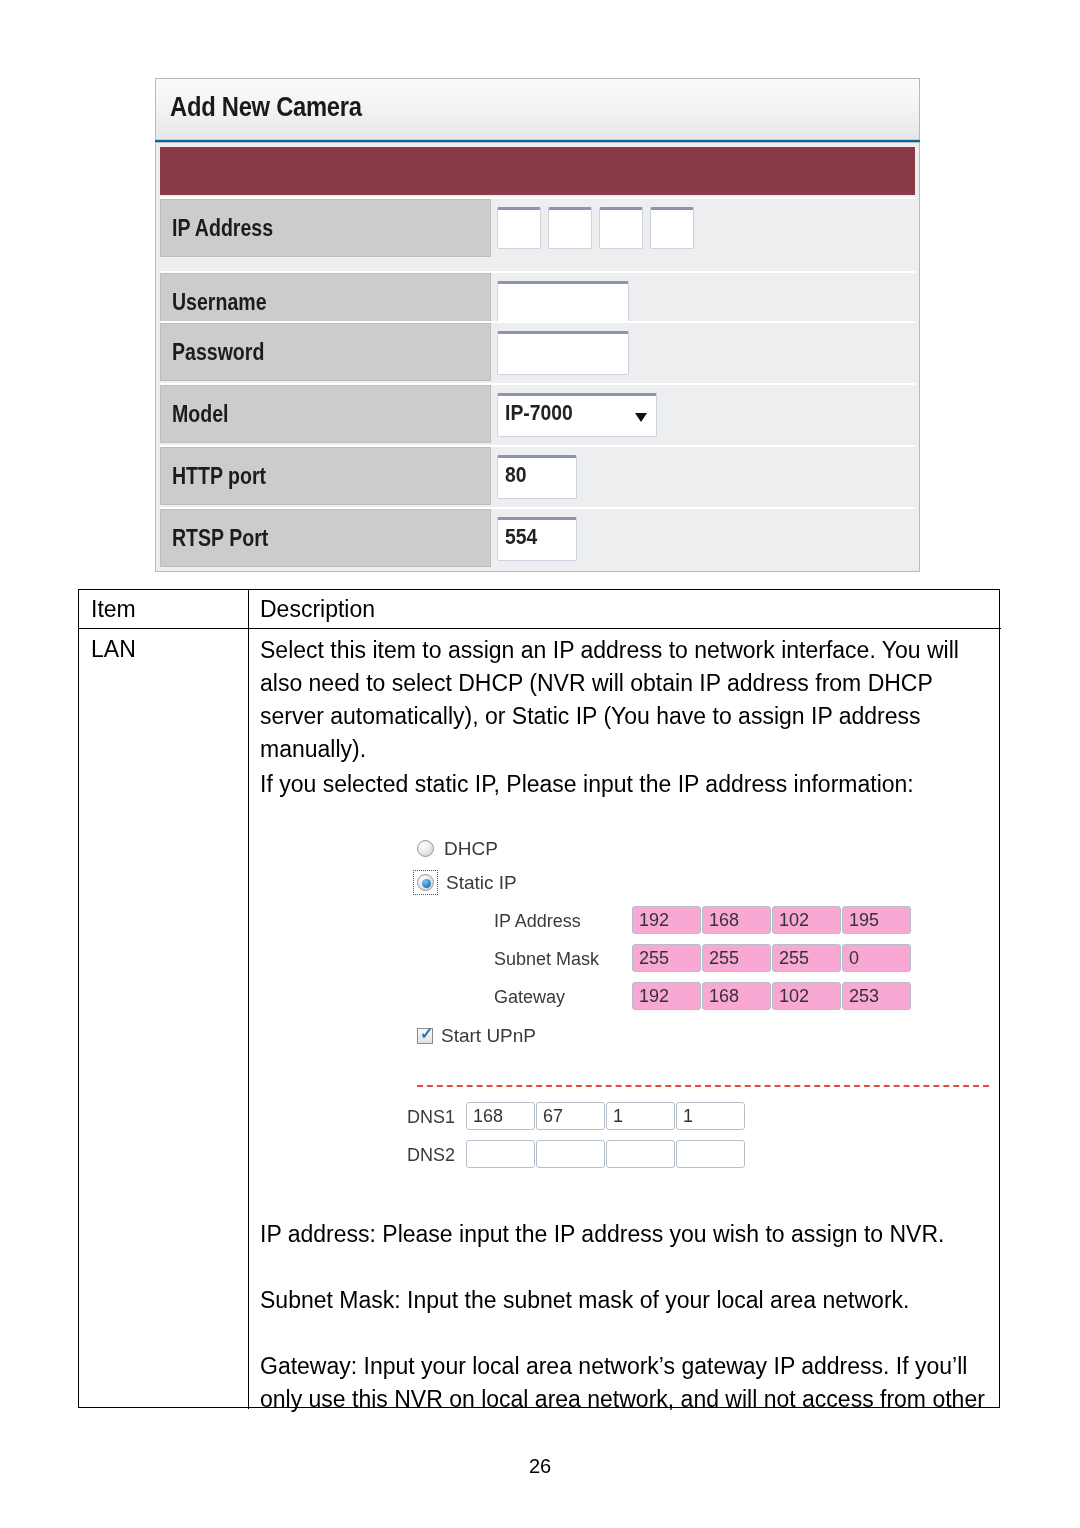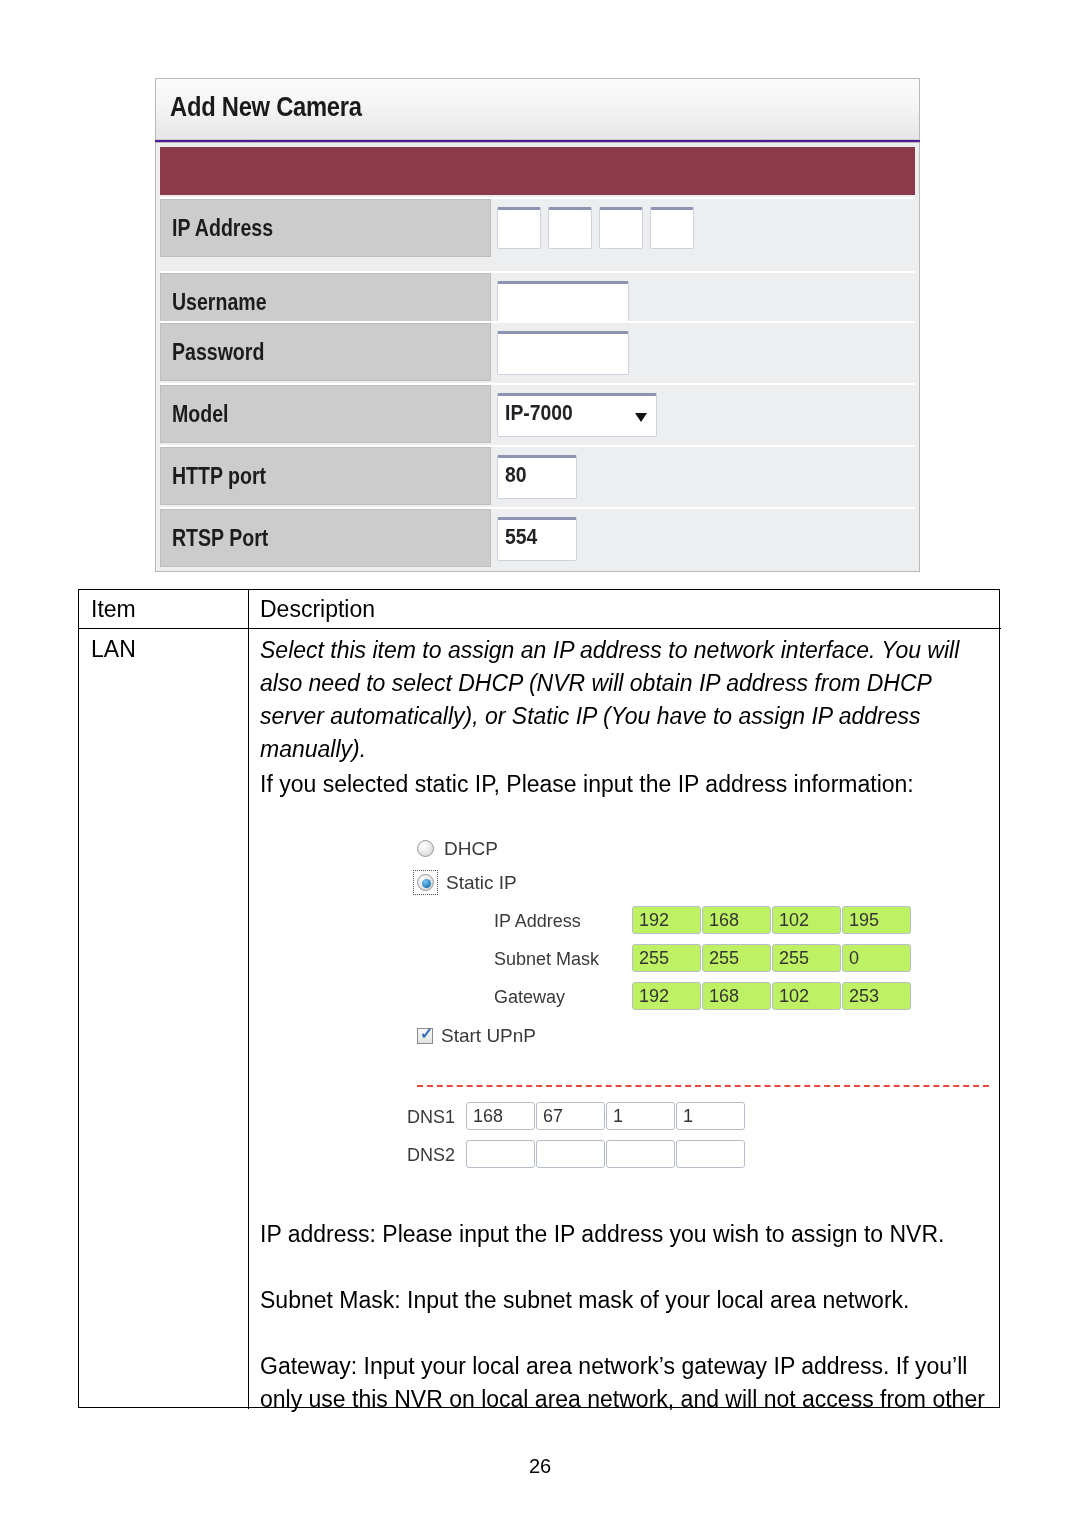--- a/index.html
+++ b/index.html
@@ -13,21 +13,21 @@
     overflow: hidden;
   }
 
   
   .camera-shot {
     position: absolute;
     left: 155px;
     top: 78px;
     width: 765px;
     height: 494px;
-    background: #4c1d95;
+    background: #0369a1;
   }
   .cam-titlebar {
     position: absolute;
     left: 0; top: 0;
     width: 765px;
     height: 62px;
     background: linear-gradient(to bottom, #fbfbfb 0%, #f4f4f4 45%, #e7e7e7 100%);
     border: 1px solid #b9b9b9;
     border-bottom: 1px solid #c9c9c9;
   }
@@ -161,21 +161,21 @@
 
   .dt-para {
     position: absolute;
     left: 181px;
     width: 728px;
     font-family: "Liberation Sans Narrow", "Liberation Sans", sans-serif;
     font-size: 23px;
     line-height: 33px;
     color: #000;
   }
-  .p1 { top: 44px; font-style: italic; }
+  .p1 { top: 44px; }
   .p2 { top: 178px; }
   .p3 { top: 628px; }
   .p4 { top: 694px; }
   .p5 { top: 760px; }
 
   
   .net-shot {
     position: absolute;
     left: 310px;
     top: 245px;
@@ -230,21 +230,21 @@
     font-family: "Liberation Sans", sans-serif;
     font-size: 18px;
     color: #3a3a3a;
     white-space: nowrap;
     text-align: right;
   }
   .net-input {
     position: absolute;
     width: 69px;
     height: 28px;
-    background: #bef264;
+    background: #f9a8d4;
     border: 1px solid #b6bfc9;
     border-radius: 3px;
   }
   .net-input span {
     position: absolute;
     left: 6px;
     top: 3px;
     font-family: "Liberation Sans", sans-serif;
     font-size: 18px;
     color: #333;

